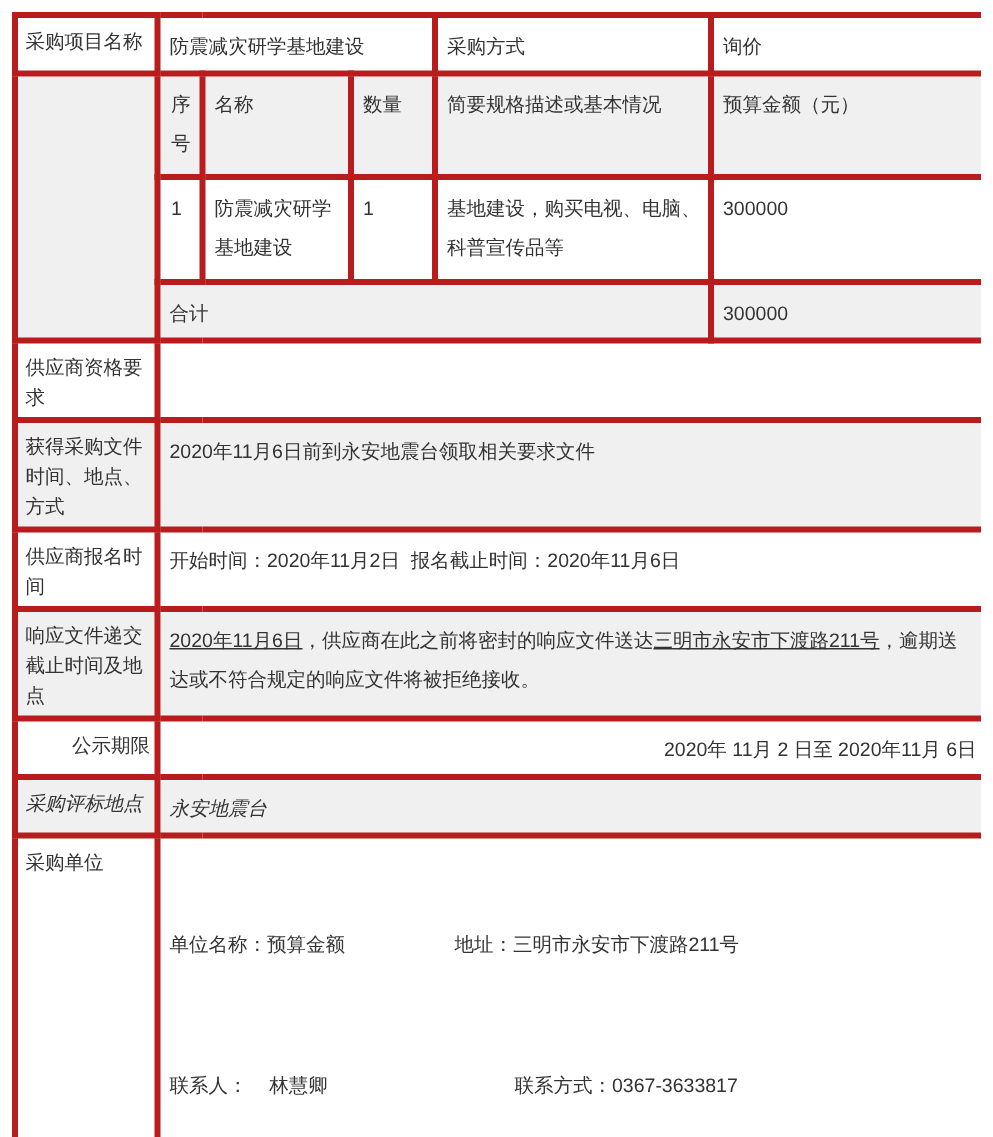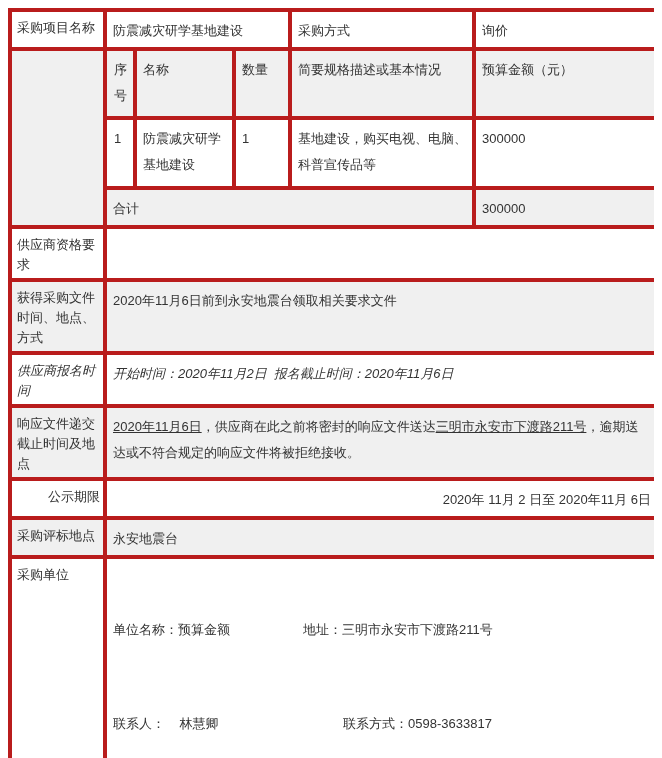--- a/index.html
+++ b/index.html
@@ -46,24 +46,24 @@
   .pair { display: block; }
   .pair + .pair { margin-top: 16px; }
   .k1 { display: inline-block; min-width: 190px; white-space: pre-wrap; }
   .k2 { display: inline-block; min-width: 230px; white-space: pre-wrap; }
   tr.r1  { height: 38px; }
   tr.r2  { height: 69px; }
   tr.r3  { height: 70px; }
   tr.r4  { height: 38px; }
   tr.r5  { height: 52px; }
   tr.r6  { height: 68px; }
-  tr.r7  { height: 52px; font-style: italic; }
+  tr.r7  { height: 52px; }
   tr.r8  { height: 68px; }
   tr.r9  { height: 37px; text-align: right; }
-  tr.r10 { height: 37px; }
+  tr.r10 { height: 37px; font-style: italic; }
   tr.r11 { height: 90px; }
 </style>
 </head>
 <body>
 
 <table class="doc">
   <colgroup>
     <col style="width:95px">
     <col style="width:30px">
     <col style="width:99px">
@@ -129,18 +129,18 @@
 
   <tr class="r10 stripe">
     <td class="lbl">采购评标地点</td>
     <td class="ct" colspan="5">永安地震台</td>
   </tr>
 
   <tr class="r11">
     <td class="lbl">采购单位</td>
     <td class="ct" colspan="5">
       <span class="pair"><span class="k1">单位名称：预算金额</span><span>地址：三明市永安市下渡路211号</span></span>
-      <span class="pair"><span class="k2">联系人：    林慧卿</span><span>联系方式：0598-3633817</span></span>
+      <span class="pair"><span class="k2">联系人：    林慧卿</span><span>联系方式：0367-3633817</span></span>
     </td>
   </tr>
 
 </tbody>
   </table>
 
 </body></html>

